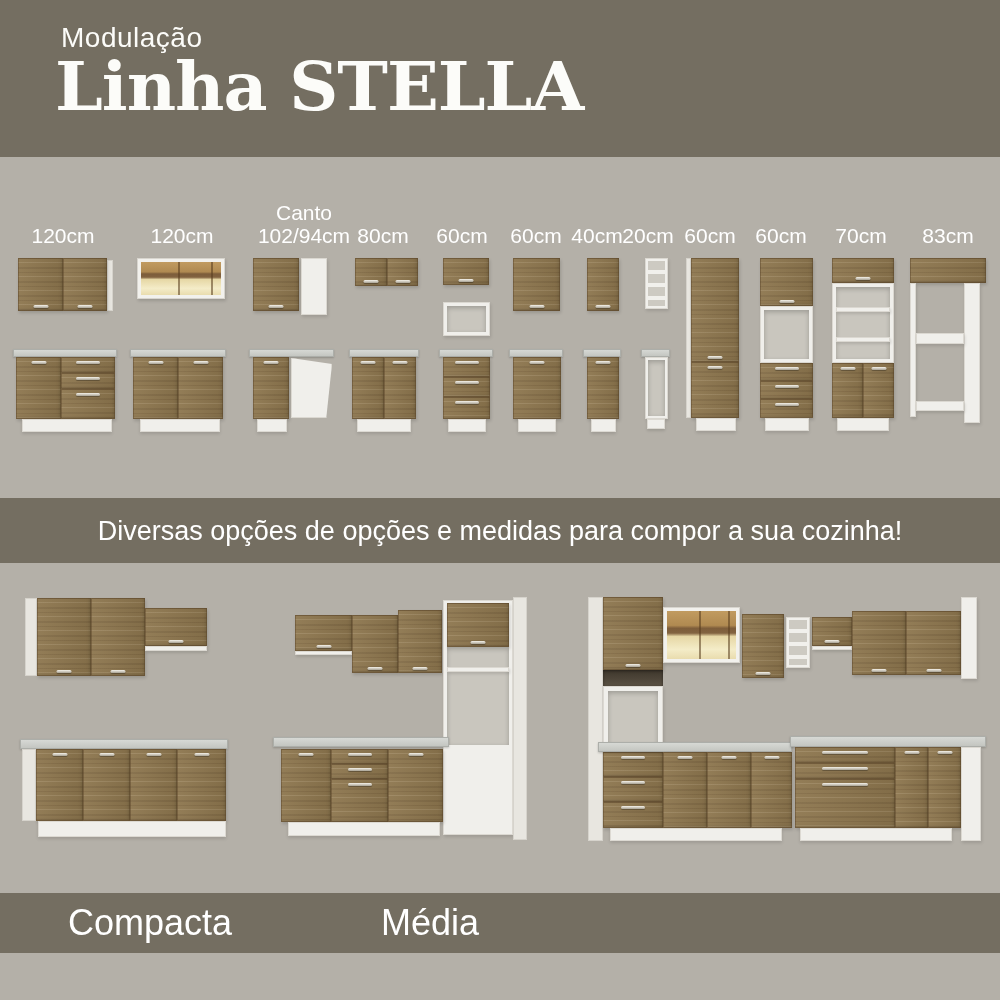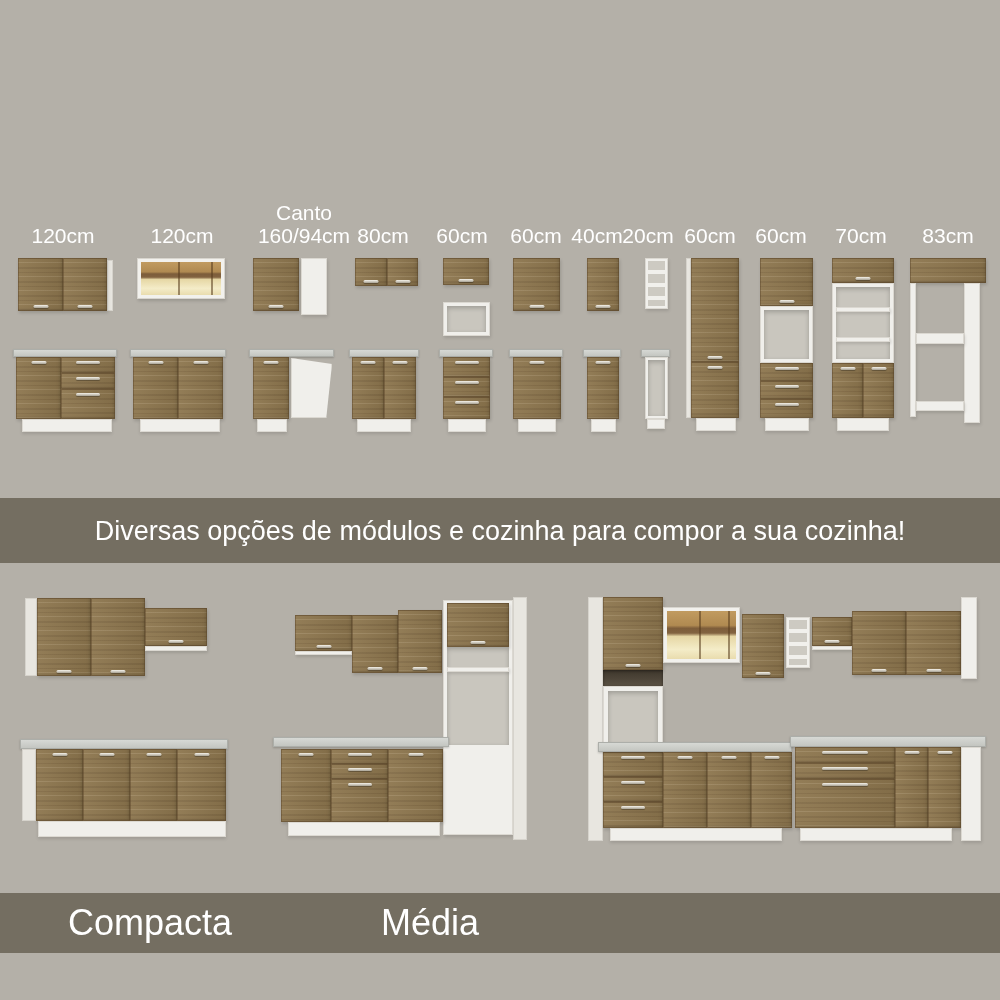--- a/index.html
+++ b/index.html
@@ -63,34 +63,38 @@
   .glass-in::after{left:88%}
 
   .cubby{position:absolute;background:#f1f0ec;box-shadow:inset 0 0 0 1px #dcd9d2,1px 2px 3px rgba(0,0,0,.12);padding:3px}
   .cubby-in{width:100%;height:100%;background:repeating-linear-gradient(180deg,#cdcac2 0 9px,#f1f0ec 9px 13px)}
 </style>
 </head>
 <body>
 
 <div class="page">
 
+  <div class="band header">
+    <div class="eyebrow">Modulação</div>
+    <div class="title">Linha STELLA</div>
+  </div>
 
   <div class="modules">
 
     <div class="mlabel" style="left:63px">
         <span class="l1"></span>
         <span class="l2">120cm</span>
       </div>
     <div class="mlabel" style="left:182px">
         <span class="l1"></span>
         <span class="l2">120cm</span>
       </div>
     <div class="mlabel" style="left:304px">
         <span class="l1">Canto</span>
-        <span class="l2">160/94cm</span>
+        <span class="l2">102/94cm</span>
       </div>
     <div class="mlabel" style="left:383px">
         <span class="l1"></span>
         <span class="l2">80cm</span>
       </div>
     <div class="mlabel" style="left:462px">
         <span class="l1"></span>
         <span class="l2">60cm</span>
       </div>
     <div class="mlabel" style="left:536px">
@@ -228,21 +232,21 @@
     <div>
       <div class="panel wood" style="left:910px;top:101px;width:76px;height:25px"></div>
       <div class="white" style="left:910px;top:126px;width:6px;height:134px"></div>
       <div class="white" style="left:964px;top:126px;width:16px;height:140px"></div>
       <div class="white" style="left:916px;top:176px;width:48px;height:11px"></div>
       <div class="white" style="left:916px;top:244px;width:48px;height:10px"></div>
     </div>
   </div>
 
   <div class="band banner">
-    <div class="banner-text">Diversas opções de módulos e cozinha para compor a sua cozinha!</div>
+    <div class="banner-text">Diversas opções de opções e medidas para compor a sua cozinha!</div>
   </div>
 
   <div class="kitchens">
 
     <div>
       <div class="side" style="left:25px;top:35px;width:12px;height:78px"></div>
       <div class="door wood hb" style="left:37px;top:35px;width:54px;height:78px"></div>
       <div class="door wood hb" style="left:91px;top:35px;width:54px;height:78px"></div>
       <div class="door wood hb" style="left:145px;top:45px;width:62px;height:38px"></div>
       <div class="white" style="left:145px;top:83px;width:62px;height:5px"></div>

